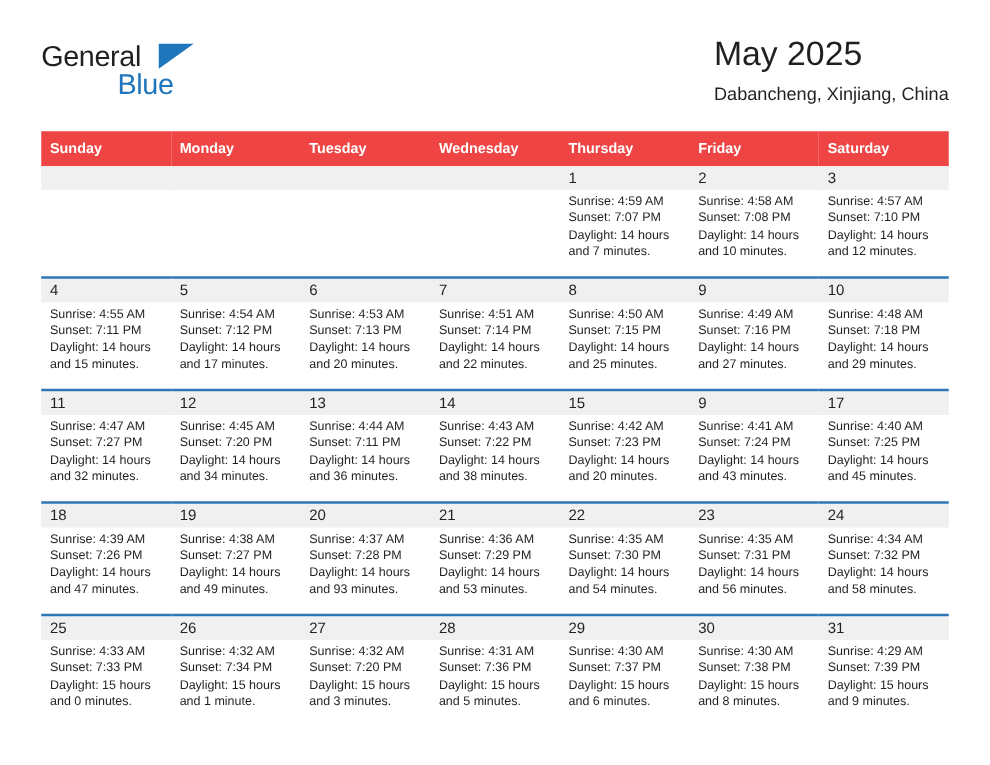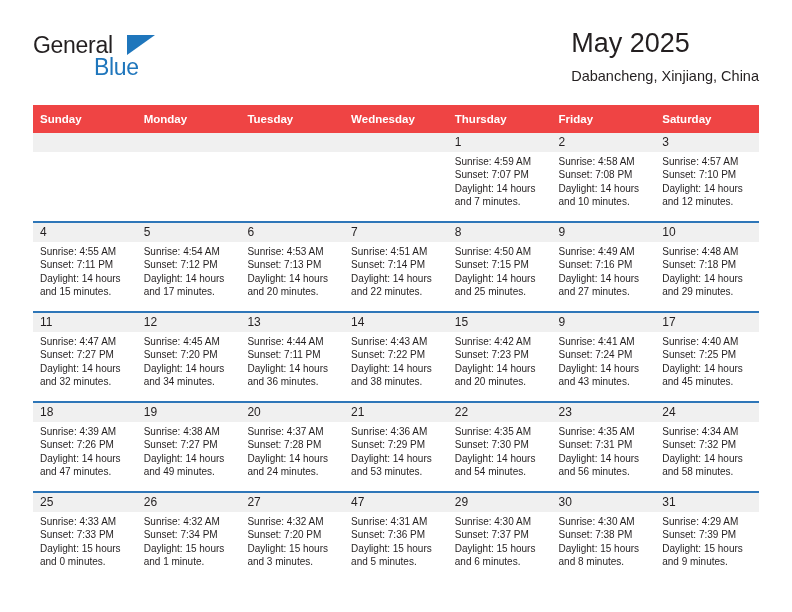--- a/index.html
+++ b/index.html
@@ -422,21 +422,21 @@
                 </div>
               </div>
             </td>
             <td>
               <div class="cell-inner">
                 <div class="daynum">20</div>
                 <div class="details">
                   <div>Sunrise: 4:37 AM</div>
                   <div>Sunset: 7:28 PM</div>
                   <div>Daylight: 14 hours</div>
-                  <div>and 24 minutes.</div>
+                  <div>and 93 minutes.</div>
                 </div>
               </div>
             </td>
             <td>
               <div class="cell-inner">
                 <div class="daynum">21</div>
                 <div class="details">
                   <div>Sunrise: 4:36 AM</div>
                   <div>Sunset: 7:29 PM</div>
                   <div>Daylight: 14 hours</div>
@@ -507,21 +507,21 @@
                 <div class="details">
                   <div>Sunrise: 4:32 AM</div>
                   <div>Sunset: 7:20 PM</div>
                   <div>Daylight: 15 hours</div>
                   <div>and 3 minutes.</div>
                 </div>
               </div>
             </td>
             <td>
               <div class="cell-inner">
-                <div class="daynum">47</div>
+                <div class="daynum">28</div>
                 <div class="details">
                   <div>Sunrise: 4:31 AM</div>
                   <div>Sunset: 7:36 PM</div>
                   <div>Daylight: 15 hours</div>
                   <div>and 5 minutes.</div>
                 </div>
               </div>
             </td>
             <td>
               <div class="cell-inner">

